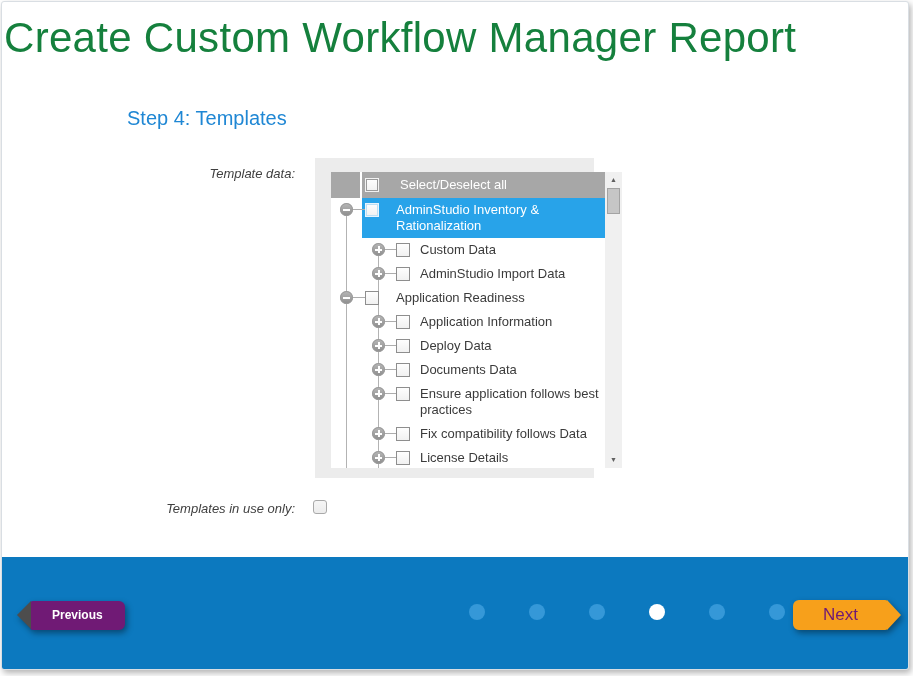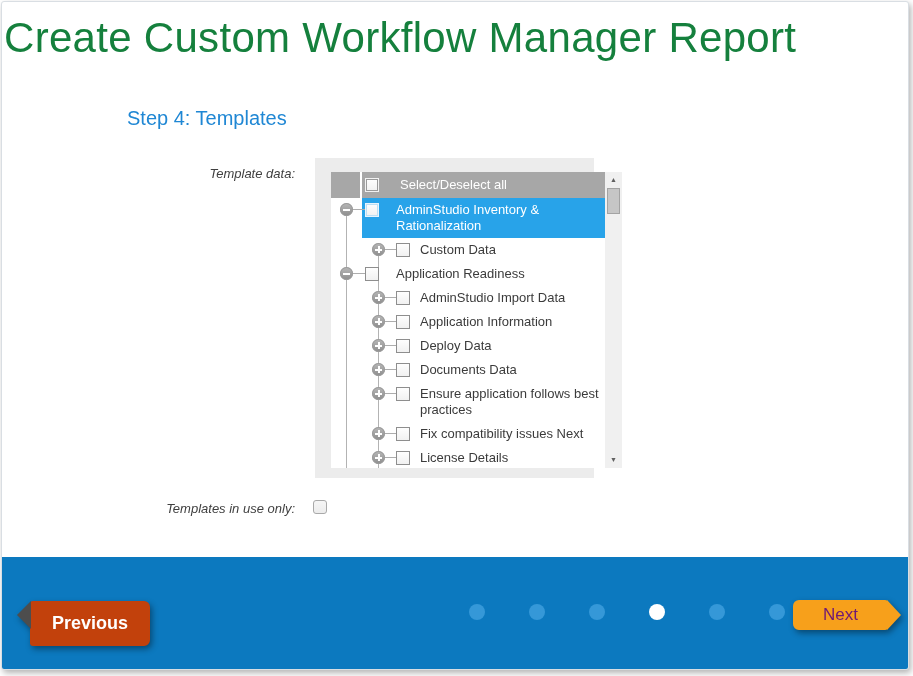--- a/index.html
+++ b/index.html
@@ -96,22 +96,22 @@
               background:#c6c6c6; border:1px solid #a3a3a3; }
 
   
   .footer {
     position:absolute; left:0; right:0; bottom:0; height:112px;
     background:#0c79bf; border-radius:0 0 2px 2px;
   }
   .btn { position:absolute; cursor:pointer; filter:drop-shadow(2px 3px 3px rgba(0,0,0,.4)); }
   .btn-prev { left:28px; top:44px; }
   .btn-prev .btn-body {
-    display:inline-block; background:#c2410c; color:#fff; font-weight:bold;
-    font-size:18px; line-height:29px; padding:8px 22px; border-radius:3px 6px 6px 3px;
+    display:inline-block; background:#701a75; color:#fff; font-weight:bold;
+    font-size:12px; line-height:29px; padding:0 22px; border-radius:3px 6px 6px 3px;
   }
   .btn-prev .tip {
     position:absolute; left:-13px; top:0; width:0; height:0;
     border-top:14.5px solid transparent; border-bottom:14.5px solid transparent;
     border-right:14px solid #4d4d4d;
   }
   .btn-next { right:20px; top:43px; }
   .btn-next .btn-body {
     display:inline-block; background:#f7a01b; color:#701a75;
     font-size:17px; line-height:30px; padding:0 30px; border-radius:6px 3px 3px 6px;
@@ -144,27 +144,27 @@
           <div class="hdr-cell">
             <span class="cb"></span>
             <span>Select/Deselect all</span>
           </div>
         </div>
         <div class="tree-body" id="tree-body">
           <div class="vline vline1"></div>
           <div class="vline vline2"></div>
         <div class="tree-row lvl1 selected"><span class="expander minus"></span><span class="hline"></span><span class="cb"></span><span class="lab">AdminStudio Inventory &amp; Rationalization</span></div>
             <div class="tree-row lvl2"><span class="expander plus"></span><span class="hline"></span><span class="cb"></span><span class="lab">Custom Data</span></div>
+            <div class="tree-row lvl2"><span class="expander plus"></span><span class="hline"></span><span class="cb"></span><span class="lab">AdminStudio Import Data</span></div>
             <div class="tree-row lvl1"><span class="expander minus"></span><span class="hline"></span><span class="cb"></span><span class="lab">Application Readiness</span></div>
-            <div class="tree-row lvl2"><span class="expander plus"></span><span class="hline"></span><span class="cb"></span><span class="lab">AdminStudio Import Data</span></div>
             <div class="tree-row lvl2"><span class="expander plus"></span><span class="hline"></span><span class="cb"></span><span class="lab">Application Information</span></div>
             <div class="tree-row lvl2"><span class="expander plus"></span><span class="hline"></span><span class="cb"></span><span class="lab">Deploy Data</span></div>
             <div class="tree-row lvl2"><span class="expander plus"></span><span class="hline"></span><span class="cb"></span><span class="lab">Documents Data</span></div>
             <div class="tree-row lvl2"><span class="expander plus"></span><span class="hline"></span><span class="cb"></span><span class="lab">Ensure application follows best practices</span></div>
-            <div class="tree-row lvl2"><span class="expander plus"></span><span class="hline"></span><span class="cb"></span><span class="lab">Fix compatibility issues Next</span></div>
+            <div class="tree-row lvl2"><span class="expander plus"></span><span class="hline"></span><span class="cb"></span><span class="lab">Fix compatibility follows Data</span></div>
             <div class="tree-row lvl2"><span class="expander plus"></span><span class="hline"></span><span class="cb"></span><span class="lab">License Details</span></div>
           </div>
         <div class="sb">
           <div class="sb-arrow sb-up">▲</div>
           <div class="sb-thumb"></div>
           <div class="sb-arrow sb-down">▼</div>
         </div>
       </div>
     </div>
 

